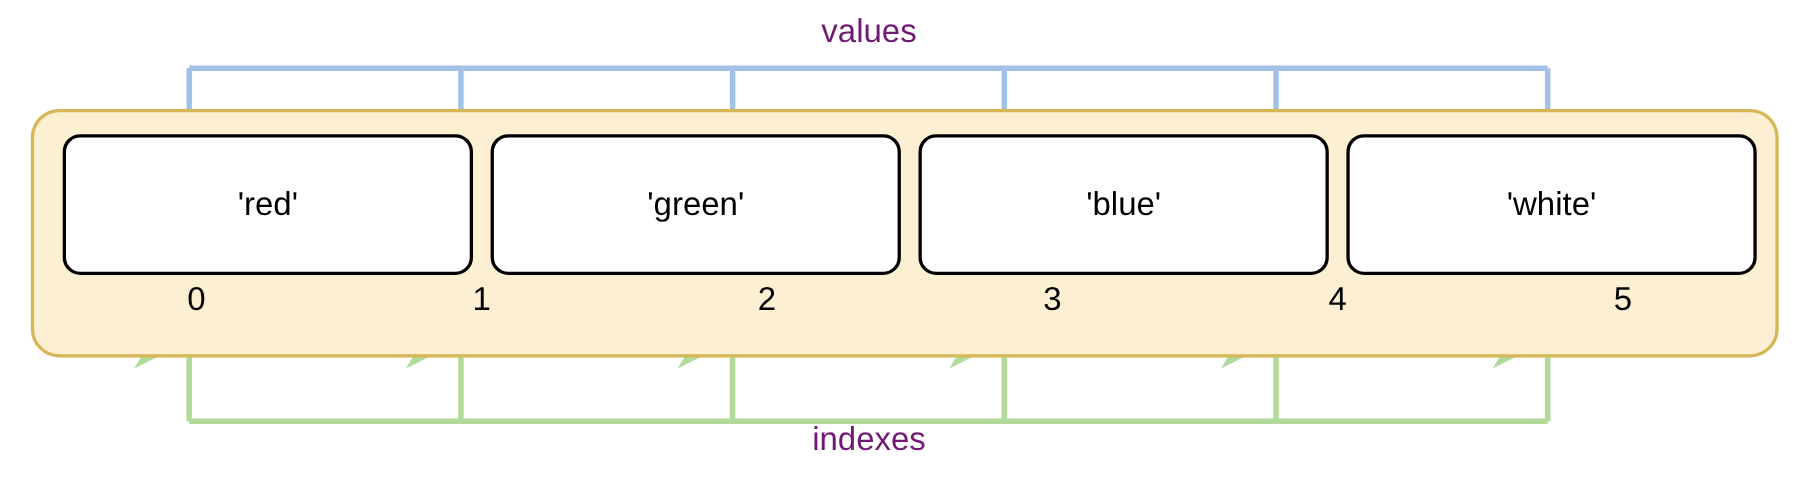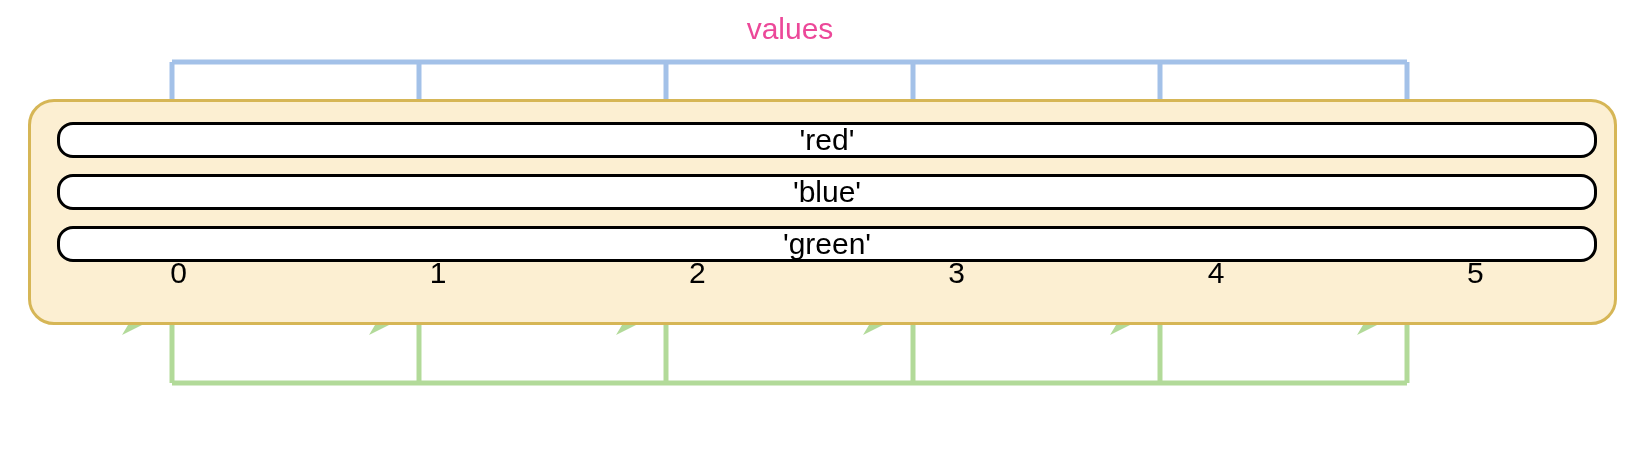--- a/index.html
+++ b/index.html
@@ -39,21 +39,21 @@
     border-radius: 26px;
   }
   
   .cells {
     position: absolute;
     left: 57px;
     top: 122px;
     width: 1540px;
     height: 128px;
     display: flex;
-    flex-direction: column;
+    flex-direction: row;
     gap: 16px;
   }
   .cell {
     flex: 1 1 0;
     box-sizing: border-box;
     background: #ffffff;
     border: 3px solid #000000;
     border-radius: 16px;
     display: flex;
     align-items: center;
@@ -80,21 +80,21 @@
     flex: 1 1 0;
     text-align: center;
     font-size: 30px;
     color: #000000;
     line-height: 40px;
   }
   
   .caption {
     position: absolute;
     font-size: 30px;
-    color: #ec4899;
+    color: #701a75;
     line-height: 1;
     white-space: nowrap;
     transform: translate(-50%, -50%);
   }
   #values-caption { left: 790px; top: 29px; }
   #indexes-caption { left: 790px; top: 400px; }
 </style>
 </head>
 <body>
 
@@ -133,30 +133,34 @@
 
   <div class="caption" id="values-caption">values</div>
 
   <div class="array-container"></div>
 
   <div class="cells">
     <div class="cell">
       <span class="cell-label">'red'</span>
     </div>
     <div class="cell">
+      <span class="cell-label">'green'</span>
+    </div>
+    <div class="cell">
       <span class="cell-label">'blue'</span>
     </div>
     <div class="cell">
-      <span class="cell-label">'green'</span>
+      <span class="cell-label">'white'</span>
     </div>
   </div>
 
   <div class="indexes-row">
     <div class="index-label">0</div>
     <div class="index-label">1</div>
     <div class="index-label">2</div>
     <div class="index-label">3</div>
     <div class="index-label">4</div>
     <div class="index-label">5</div>
   </div>
 
+  <div class="caption" id="indexes-caption">indexes</div>
 
 </div>
 
 </body></html>

